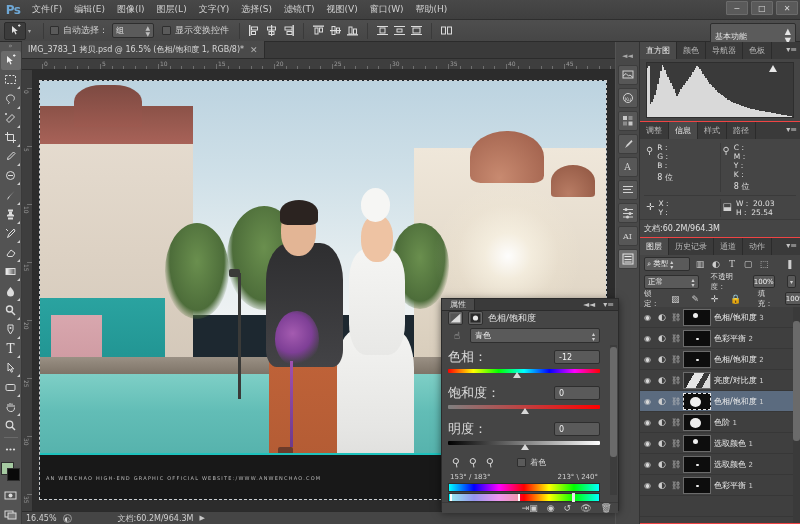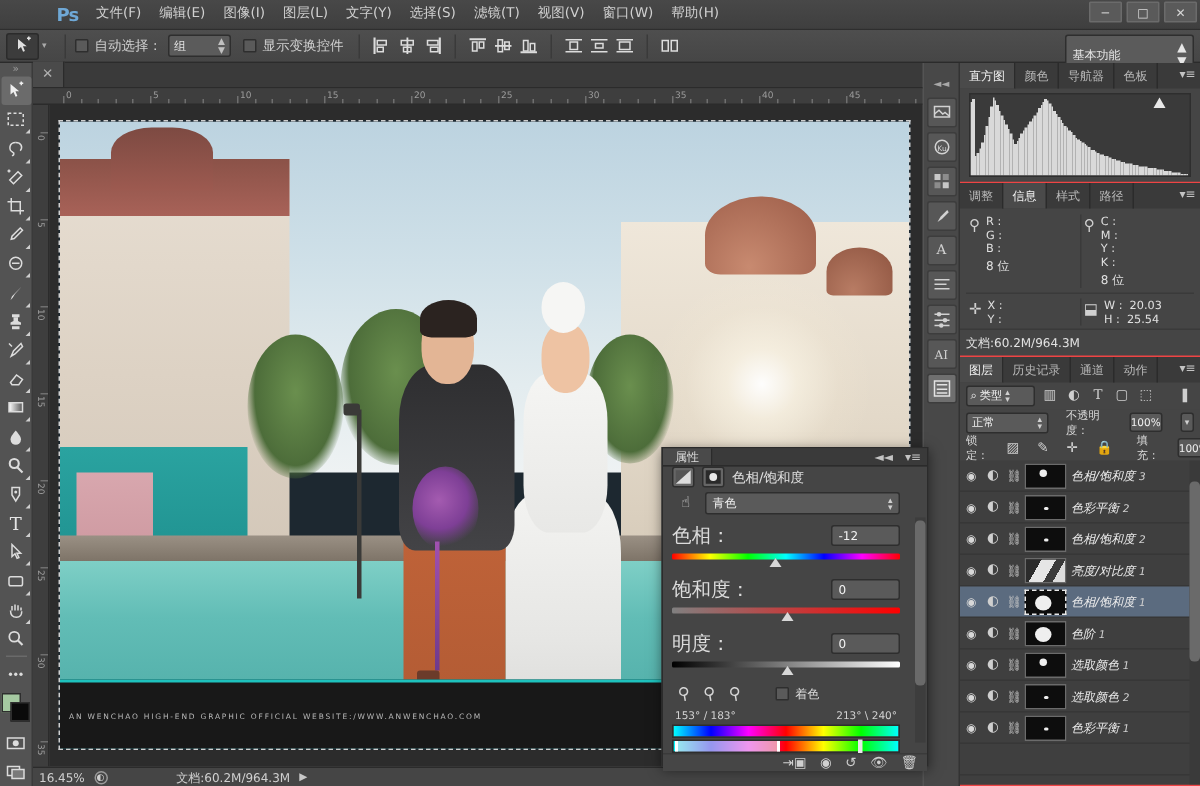--- a/index.html
+++ b/index.html
@@ -12,21 +12,21 @@
     overflow: hidden;
     -webkit-font-smoothing: none;
   }
   #app { position: relative; width: 800px; height: 524px; background: #545454; }
 
   
   .menubar {
     position: absolute; left: 0; top: 0; width: 800px; height: 20px;
     background: linear-gradient(#484848, #3f3f3f);
     border-bottom: 1px solid #2e2e2e;
-    display: flex; align-items: center; padding-left: 32px;
+    display: flex; align-items: center;
   }
   .ps-logo {
     width: 26px; height: 19px; display: flex; align-items: center; justify-content: center;
     color: #6fa8d6; font-weight: bold; font-size: 12px; letter-spacing: -0.5px;
     font-family: "DejaVu Sans", sans-serif;
   }
   .menu-item {
     padding: 0 6px; height: 19px; line-height: 19px; font-size: 9px; color: #d0d0d0;
     white-space: nowrap;
   }
@@ -424,21 +424,21 @@
   .layer-row {
     height: 21px; display: flex; align-items: center; border-bottom: 1px solid #373737;
     padding-left: 2px; gap: 3px;
   }
   .layer-row.selected { background: #5b6b7f; }
   .eye { width: 11px; font-size: 8px; color: #d8d8d8; text-align: center; }
   .l-link { width: 9px; font-size: 8px; color: #c8c8c8; text-align: center; }
   .thumb-box { width: 28px; height: 17px; background: #0d0d0d; border: 1px solid #6b6b6b; position: relative; overflow: hidden; }
   .thumb-box.sel { border: 1px dashed #e8e8e8; }
   .mask-blob { position: absolute; background: #efefef; border-radius: 50%; }
-  .layer-name { font-size: 8px; color: #ececec; white-space: nowrap; font-style: italic; }
+  .layer-name { font-size: 8px; color: #ececec; white-space: nowrap; }
   .layer-name .num { color: #cfcfcf; font-size: 7px; }
   .layers-scroll { position: absolute; right: 0; top: 0; width: 7px; height: 100%; background: #3a3a3a; }
   .layers-scroll-thumb { position: absolute; left: 0; width: 7px; background: #6a6a6a; border-radius: 3px; }
   svg { display: block; }
 </style>
 </head>
 <body>
 
 <div id="app">
 
@@ -717,20 +717,21 @@
     <div class="tool">
         <svg width="13" height="13" viewBox="0 0 13 13">
           <rect x="1" y="3" width="8" height="6" fill="none" stroke="#dcdcdc"></rect>
           <rect x="4" y="5" width="8" height="6" fill="#7a7a7a" stroke="#dcdcdc"></rect>
         </svg>
       </div>
   </div>
 
   <div class="tabbar">
     <div class="doc-tab">
+      <span>IMG_3783_1 拷贝.psd @ 16.5% (色相/饱和度 1, RGB/8)*</span>
       <span class="tab-close">✕</span>
     </div>
   </div>
 
   <div class="ruler-h" id="rulerH">
       <div class="rline-h" style="left: 20px; height: 5px;"></div>
       <div class="rtick" style="left: 22px; top: 1px;">0</div>
       <div class="rline-h" style="left: 31.6px; height: 3px;"></div>
       <div class="rline-h" style="left: 43.2px; height: 3px;"></div>
       <div class="rline-h" style="left: 54.8px; height: 3px;"></div>

